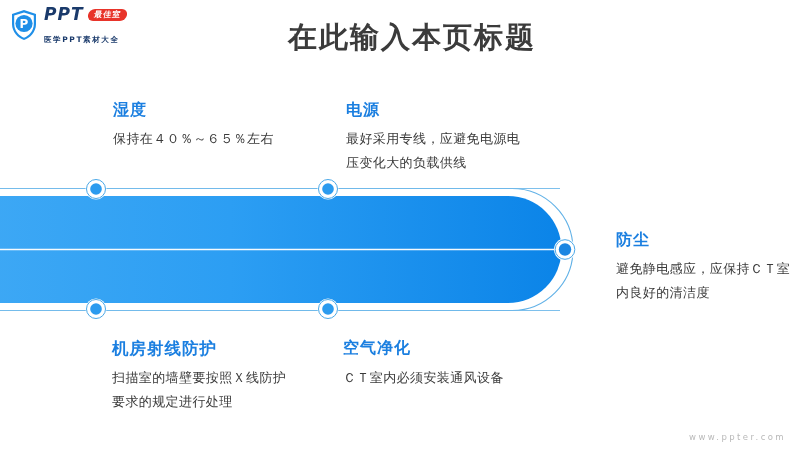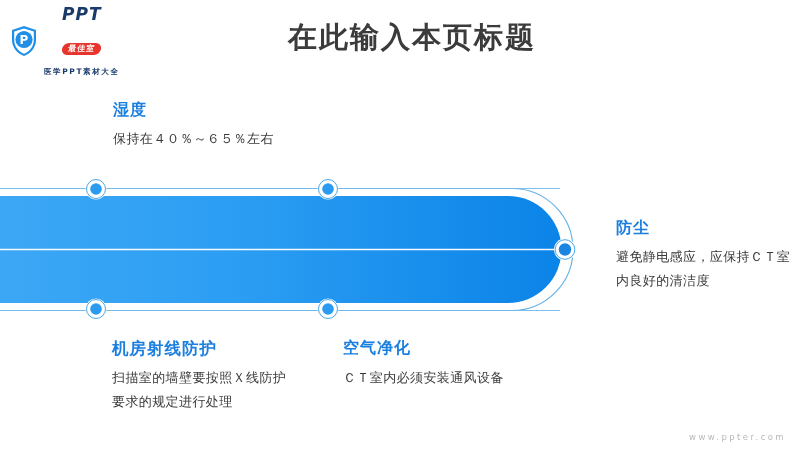--- a/index.html
+++ b/index.html
@@ -10,42 +10,42 @@
     overflow:hidden;
     position:relative;
   }
   .slide{position:absolute;inset:0;width:800px;height:450px;overflow:hidden;background:#fff;}
 
   
   .logo{position:absolute;left:10px;top:6px;display:flex;align-items:center;gap:6px;}
   .shield{width:28px;height:32px;position:relative;flex:0 0 auto;}
   .shield svg{display:block;}
   .logo-text{display:flex;flex-direction:column;justify-content:center;line-height:1;}
-  .logo-row1{display:flex;align-items:center;gap:20px;flex-direction:column;}
+  .logo-row1{display:flex;align-items:center;gap:4px;}
   .ppt-word{font-family:"DejaVu Sans","Liberation Sans",sans-serif;font-weight:bold;font-style:italic;
             font-size:17px;color:#1a3a6b;letter-spacing:1px;}
   .badge{background:#e8342a;color:#fff;font-size:8px;padding:2px 6px;border-radius:8px;
          letter-spacing:1px;font-weight:bold;transform:skewX(-10deg);}
   .logo-sub{font-size:7.5px;color:#1a3a6b;letter-spacing:1.6px;margin-top:13px;font-weight:bold;}
 
   
   .title{position:absolute;left:0;right:0;top:18px;text-align:center;
          font-size:29px;font-weight:bold;color:#3b3b3b;letter-spacing:2px;padding-left:24px;}
 
   
   .diagram{position:absolute;left:0;top:0;width:800px;height:450px;pointer-events:none;}
 
   
   .callout{position:absolute;margin-left:28px;}
   .callout .c-title{font-size:16px;font-weight:bold;color:#1b7fe0;letter-spacing:1px;margin-bottom:6px;}
   .callout .c-line{font-size:13px;color:#3a3a3a;line-height:1.85;letter-spacing:.4px;white-space:nowrap;}
 
   #co-humidity{left:85px;top:100px;}
   #co-power{left:318px;top:100px;}
-  #co-dust{left:588px;top:218px;}
+  #co-dust{left:588px;top:230px;}
   #co-shield{left:84px;top:338px;}
   #co-air{left:315px;top:338px;}
   #co-air .c-title{margin-bottom:7px;}
   #co-shield .c-title{font-size:16.5px;}
 
   
   .footer{position:absolute;right:14px;bottom:8px;font-size:8.5px;color:#b9b9b9;letter-spacing:2.4px;}
 </style>
 </head>
 <body>
@@ -121,20 +121,25 @@
       <circle cx="565" cy="249.5" r="9.8" fill="none" stroke="#4aa8e8" stroke-width="1"></circle>
       <circle cx="565" cy="249.5" r="6.2" fill="#1b86e2"></circle>
     </g>
   </svg>
 
   <div class="callout" id="co-humidity">
     <div class="c-title">湿度</div>
     <div class="c-line">保持在４０％～６５％左右</div>
   </div>
 
+  <div class="callout" id="co-power">
+    <div class="c-title">电源</div>
+    <div class="c-line">最好采用专线，应避免电源电</div>
+    <div class="c-line">压变化大的负载供线</div>
+  </div>
 
   <div class="callout" id="co-dust">
     <div class="c-title">防尘</div>
     <div class="c-line">避免静电感应，应保持ＣＴ室</div>
     <div class="c-line">内良好的清洁度</div>
   </div>
 
   <div class="callout" id="co-shield">
     <div class="c-title">机房射线防护</div>
     <div class="c-line">扫描室的墙壁要按照Ｘ线防护</div>

